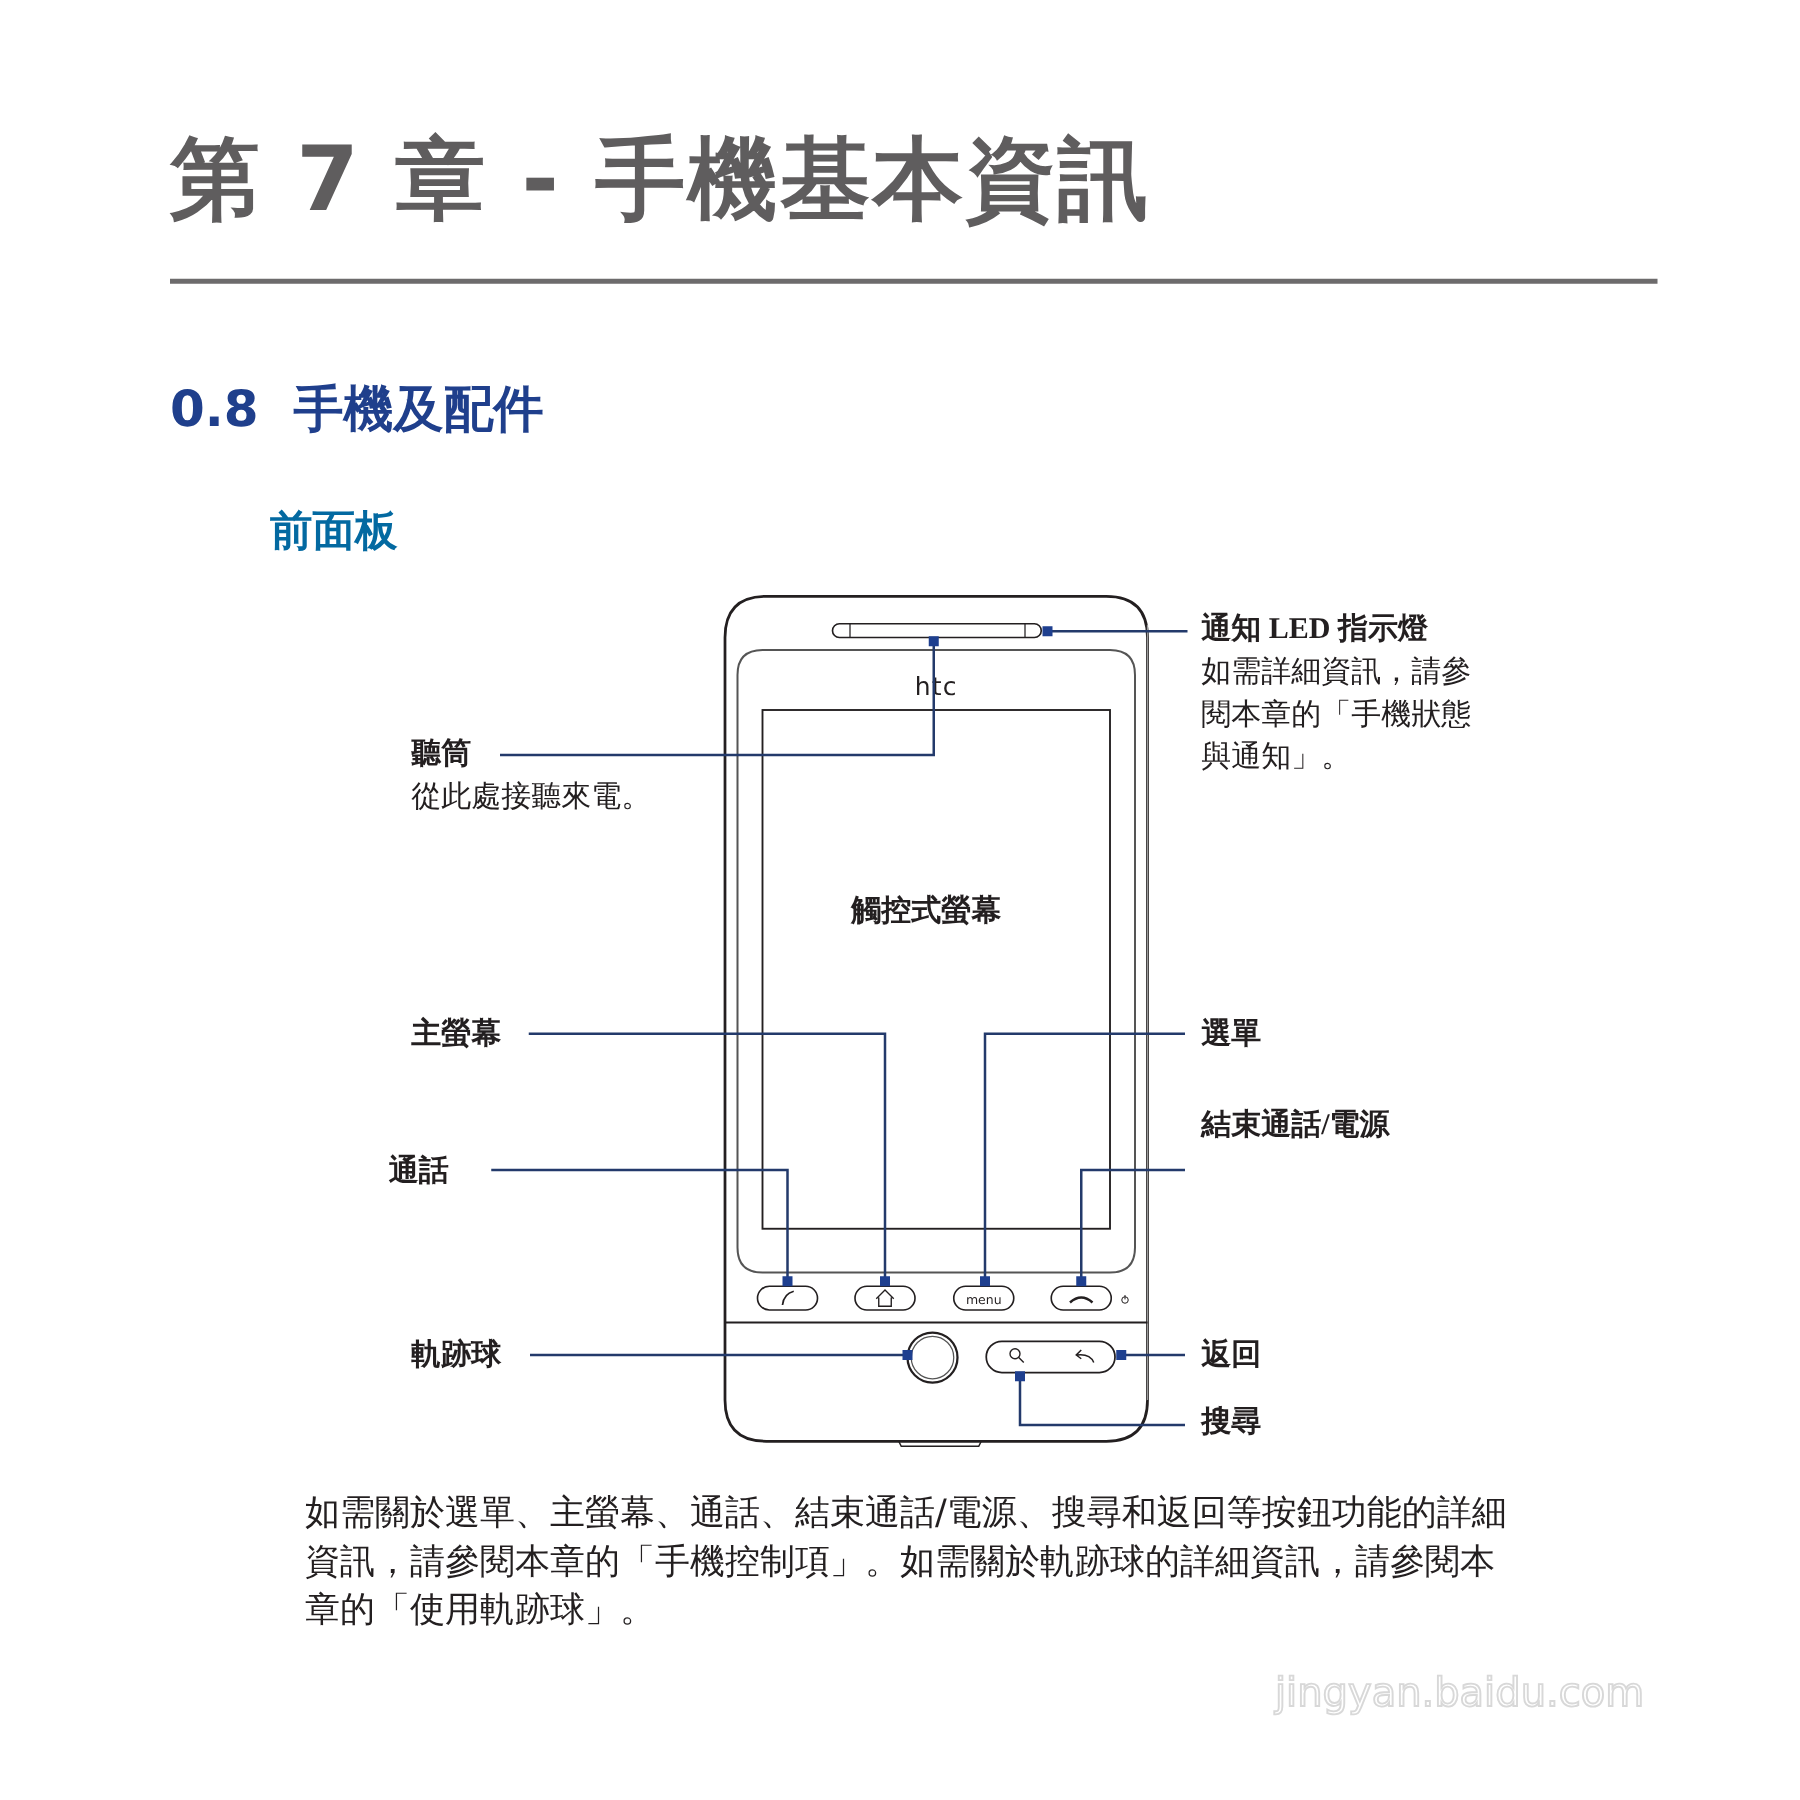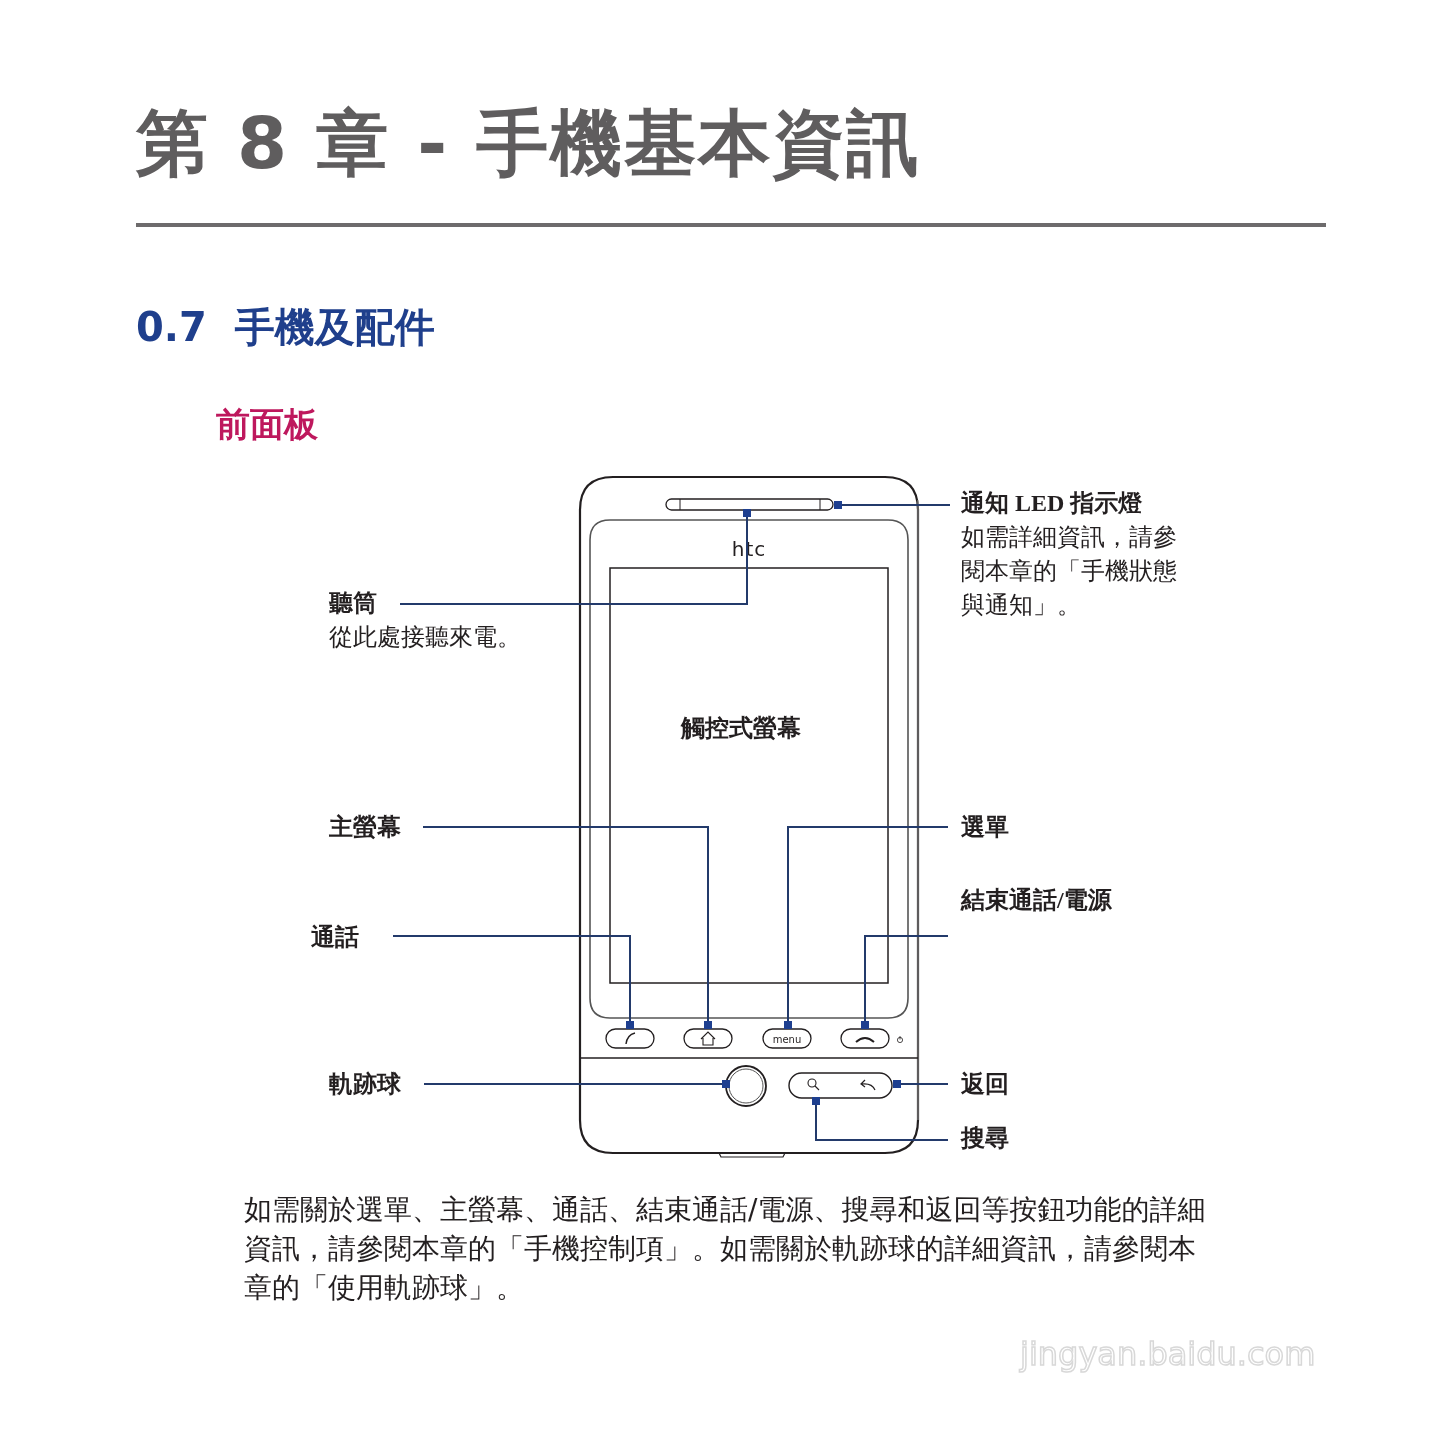--- a/index.html
+++ b/index.html
@@ -5,43 +5,43 @@
   html, body { margin: 0; padding: 0; background: #ffffff; }
   body { width: 1440px; height: 1440px; position: relative; overflow: hidden;
          font-family: "DejaVu Sans", "Liberation Sans", sans-serif; color: #231f20; }
   .chapter-title { position: absolute; left: 136px; top: 100px; font-size: 72px; font-weight: 700;
                    color: #5f5d5e; letter-spacing: 2px; line-height: 86px; white-space: nowrap; }
   .chapter-rule { position: absolute; left: 136px; top: 223px; width: 1190px; height: 4px; background: #6d6b6c; }
   .section-title { position: absolute; left: 136px; top: 300px; font-size: 40px; font-weight: 700;
                    color: #1f3f8c; white-space: nowrap; }
   .section-title .num { margin-right: 28px; }
   .subsection-title { position: absolute; left: 216px; top: 402px; font-size: 34px; font-weight: 700;
-                      color: #be185d; white-space: nowrap; }
+                      color: #0369a1; white-space: nowrap; }
   .diagram { position: absolute; left: 0; top: 0; width: 1440px; height: 1440px; }
   .callout { position: absolute; font-size: 24px; line-height: 34px; white-space: nowrap; color: #231f20; }
   .callout .lbl { font-weight: 700; display: block; font-family: Liberation Serif, serif; }
   .callout .desc { font-weight: 400; display: block; }
   .screen-label { position: absolute; left: 681px; top: 712px; font-size: 24px; font-weight: 700; white-space: nowrap; }
   .body-para { position: absolute; left: 216px; top: 1190px; width: 1120px; font-size: 28px; line-height: 39px;
                font-weight: 400; color: #231f20; margin-left: 28px; }
   .body-para span { display: block; white-space: nowrap; }
   .watermark { position: absolute; left: 1020px; top: 1255px; width: 340px; height: 130px; pointer-events: none; }
   .wm-main { position: absolute; left: 6px; top: 0; font-size: 60px; font-weight: 700; color: transparent;
              -webkit-text-stroke: 2px #d8d8d8; letter-spacing: 2px; white-space: nowrap; }
   .wm-sub { position: absolute; left: 0; top: 80px; font-size: 32px; color: transparent;
             -webkit-text-stroke: 1.5px #d8d8d8; white-space: nowrap; }
 </style>
 </head>
 <body>
 
-<div class="chapter-title">第 8 章 - 手機基本資訊</div>
+<div class="chapter-title">第 7 章 - 手機基本資訊</div>
 <div class="chapter-rule"></div>
 
 <div class="section-title">
-  <span class="num">0.7</span><span>手機及配件</span>
+  <span class="num">0.8</span><span>手機及配件</span>
 </div>
 
 <div class="subsection-title">前面板</div>
 
 <svg class="diagram" viewBox="0 0 1440 1440" xmlns="http://www.w3.org/2000/svg">
 
   <g fill="none" stroke="#231f20">
     <path d="M 580 510 Q 580 477 613 477 L 885 477 Q 918 477 918 510 L 918 1120 Q 918 1153 885 1153 L 613 1153 Q 580 1153 580 1120 Z" stroke-width="2.2"></path>
 
     <line x1="918" y1="500" x2="918" y2="1120" stroke="#9a9a9a" stroke-width="1"></line>

